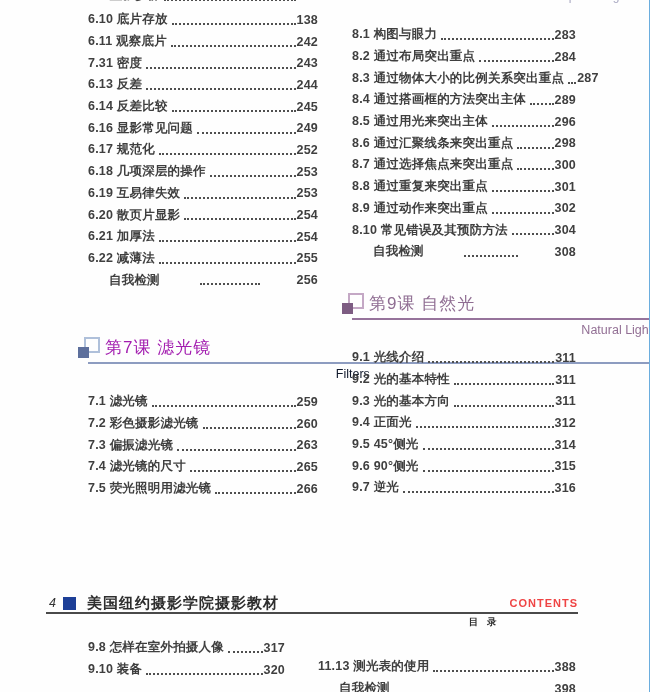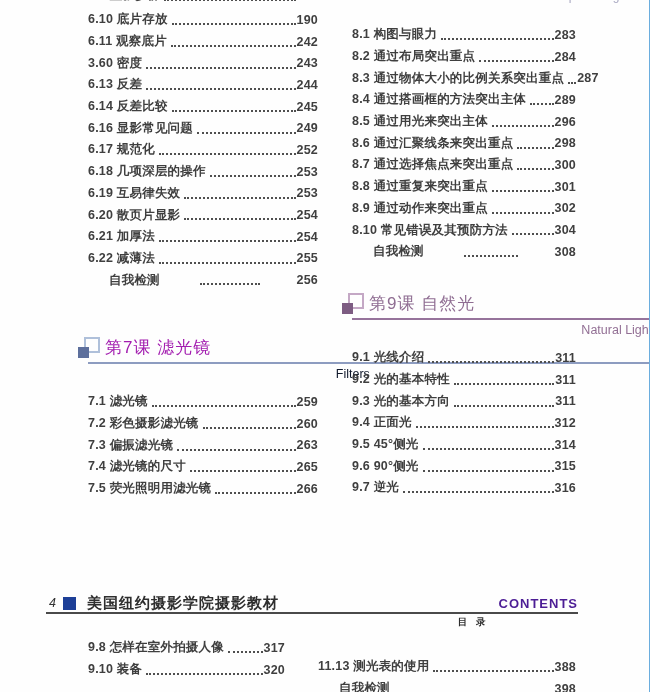--- a/index.html
+++ b/index.html
@@ -38,21 +38,21 @@
   .clip-sub { top:-11px; height:14px; font-size:12px; color:#a9a9c2; text-align:center; width:78%; left:352px; }
 
   
   .footer { left:46px; top:594px; width:532px; height:18px;
             display:flex; align-items:center; border-bottom:2px solid #4a4a4a; }
   .foot-num { font-style:italic; font-size:12.5px; margin:0 7px 0 3px; color:#333; }
   .foot-sq { width:13px; height:13px; background:#1d3f97; margin-right:11px; }
   .foot-title { font-size:15px; font-weight:700; color:#2e2e2e; letter-spacing:1px; }
   .foot-right { margin-left:auto; display:flex; align-items:center; }
   .foot-cn { font-size:9.5px; font-weight:700; letter-spacing:3px; margin-right:10px; color:#2e2e2e;margin-top:38px; }
-  .foot-en { font-size:13px; font-weight:600; letter-spacing:1px; color:#4c1d95; }
+  .foot-en { font-size:11px; font-weight:600; letter-spacing:1px; color:#ef4444; }
 
   
   .accent-bar { right:0; top:0; width:30px; height:692px; background:#6badde; }
 
   
   .p2-left  { left:88px;  width:197px; top:637px; }
   .p2-right { left:318px; width:258px; top:656px; }
 </style>
 </head>
 <body>
@@ -66,29 +66,29 @@
       <span class="pg">240</span>
     </div>
   </div>
 
   <div class="abs clip-sub">Emphasizing the Subject</div>
 
   <div class="abs col-left" style="top:9px">
       <div class="toc-row">
       <span class="lbl">6.10 底片存放</span>
       <span class="dots"></span>
-      <span class="pg">190</span>
+      <span class="pg">138</span>
     </div>
       <div class="toc-row">
       <span class="lbl">6.11 观察底片</span>
       <span class="dots"></span>
       <span class="pg">242</span>
     </div>
       <div class="toc-row">
-      <span class="lbl">3.60 密度</span>
+      <span class="lbl">7.31 密度</span>
       <span class="dots"></span>
       <span class="pg">243</span>
     </div>
       <div class="toc-row">
       <span class="lbl">6.13 反差</span>
       <span class="dots"></span>
       <span class="pg">244</span>
     </div>
       <div class="toc-row">
       <span class="lbl">6.14 反差比较</span>

